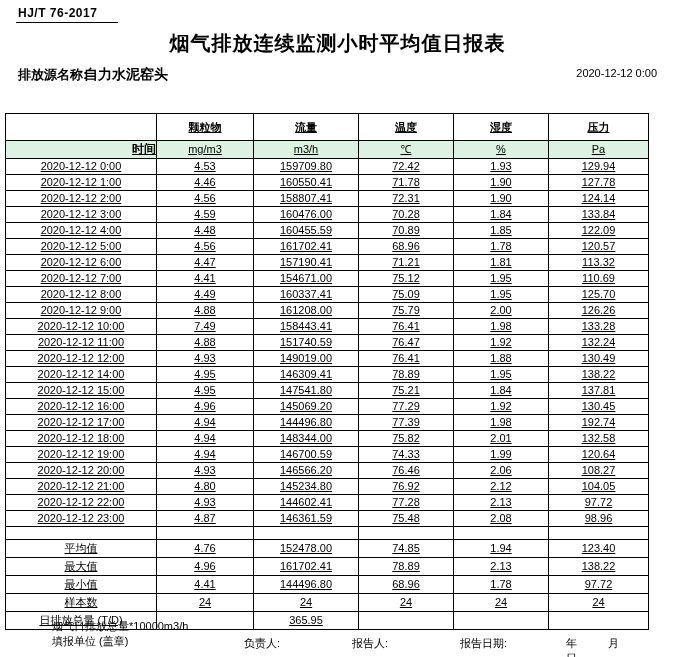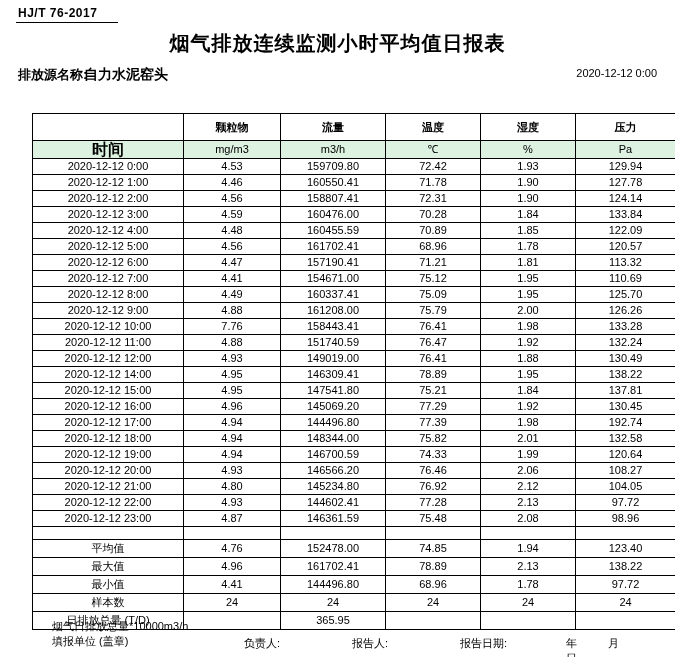--- a/index.html
+++ b/index.html
@@ -64,25 +64,26 @@
     font-weight: bold;
   }
   .datetime {
     position: absolute;
     right: 18px;
     top: 67px;
     font-size: 11px;
   }
   table.main {
     position: absolute;
-    left: 32px;
+    left: 5px;
     top: 113px;
     width: 643px;
     border-collapse: collapse;
     table-layout: fixed;
+    text-decoration: underline;
   }
   table.main td, table.main th {
     border: 1px solid #000;
     text-align: center;
     vertical-align: middle;
     font-size: 11px;
     padding: 0;
     height: 15px;
     line-height: 15px;
   }
@@ -95,21 +96,22 @@
   .hdr-blank {
     height: 26px !important;
   }
   tr.units td {
     background: #ddf2e0;
     height: 17px !important;
     line-height: 17px;
   }
   tr.units td.time-cell {
     font-weight: bold;
-    font-size: 16px;
+    font-size: 12px;
+    text-align: right;
   }
   .data-row td {
     height: 15px !important;
     line-height: 15px;
   }
   .spacer-row td {
     height: 12px !important;
     line-height: 12px;
     border-left: 1px solid #000;
     border-right: 1px solid #000;
@@ -258,21 +260,21 @@
       <tr class="data-row">
         <td>2020-12-12 9:00</td>
         <td>4.88</td>
         <td>161208.00</td>
         <td>75.79</td>
         <td>2.00</td>
         <td>126.26</td>
       </tr>
       <tr class="data-row">
         <td>2020-12-12 10:00</td>
-        <td>7.76</td>
+        <td>7.49</td>
         <td>158443.41</td>
         <td>76.41</td>
         <td>1.98</td>
         <td>133.28</td>
       </tr>
       <tr class="data-row">
         <td>2020-12-12 11:00</td>
         <td>4.88</td>
         <td>151740.59</td>
         <td>76.47</td>

